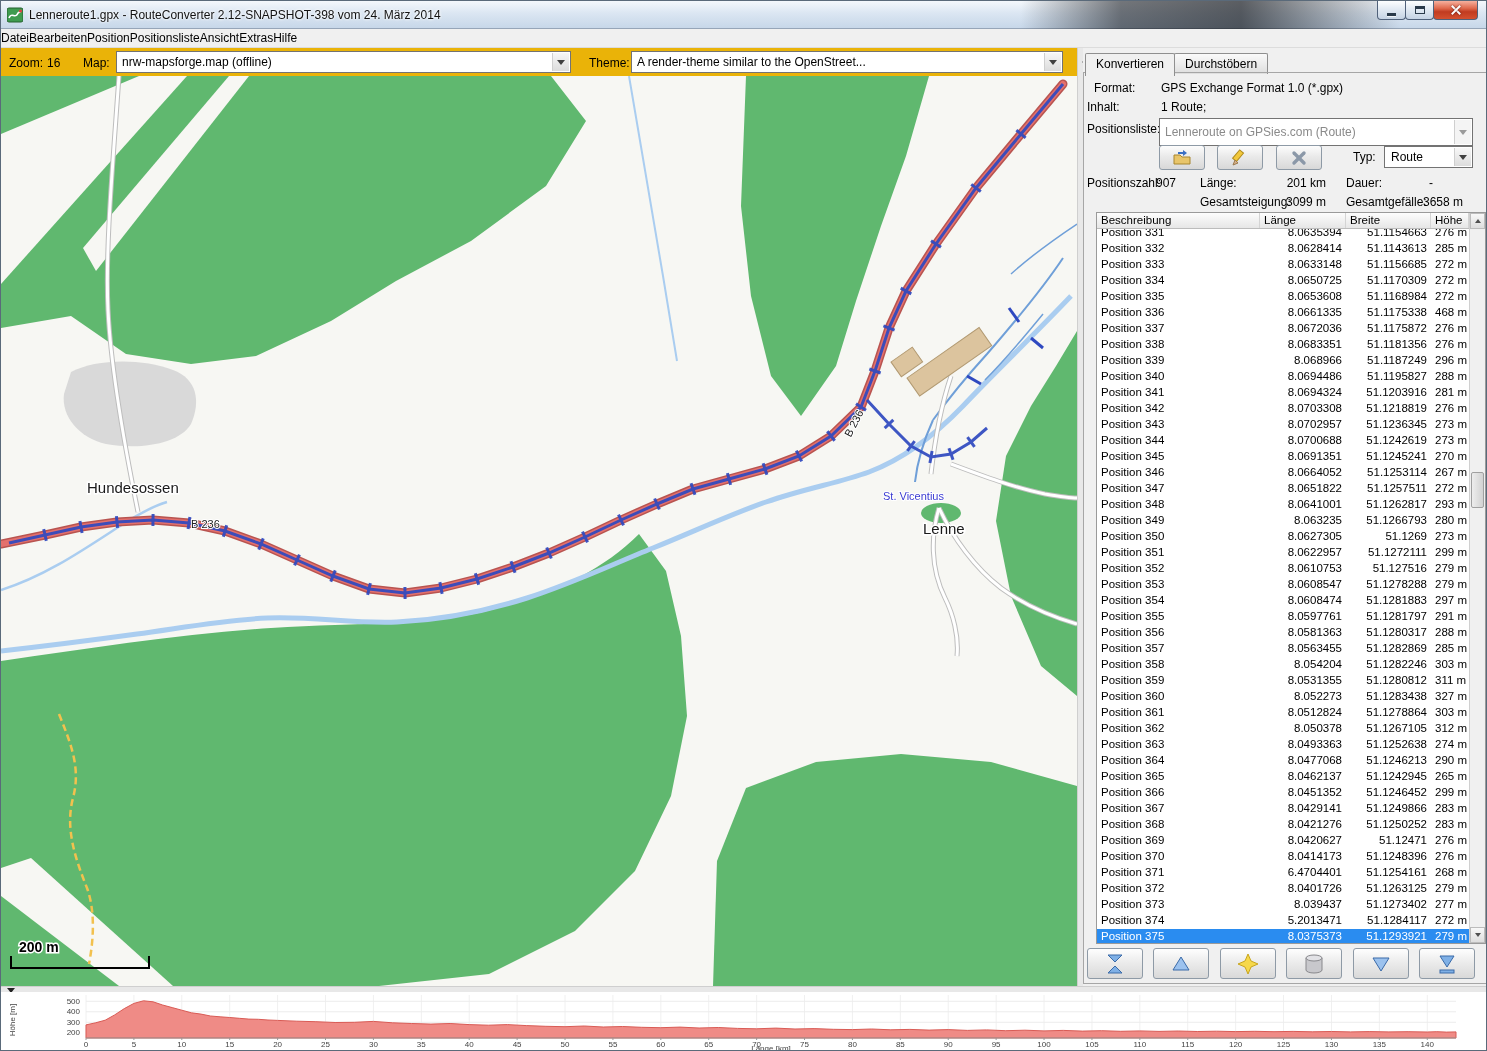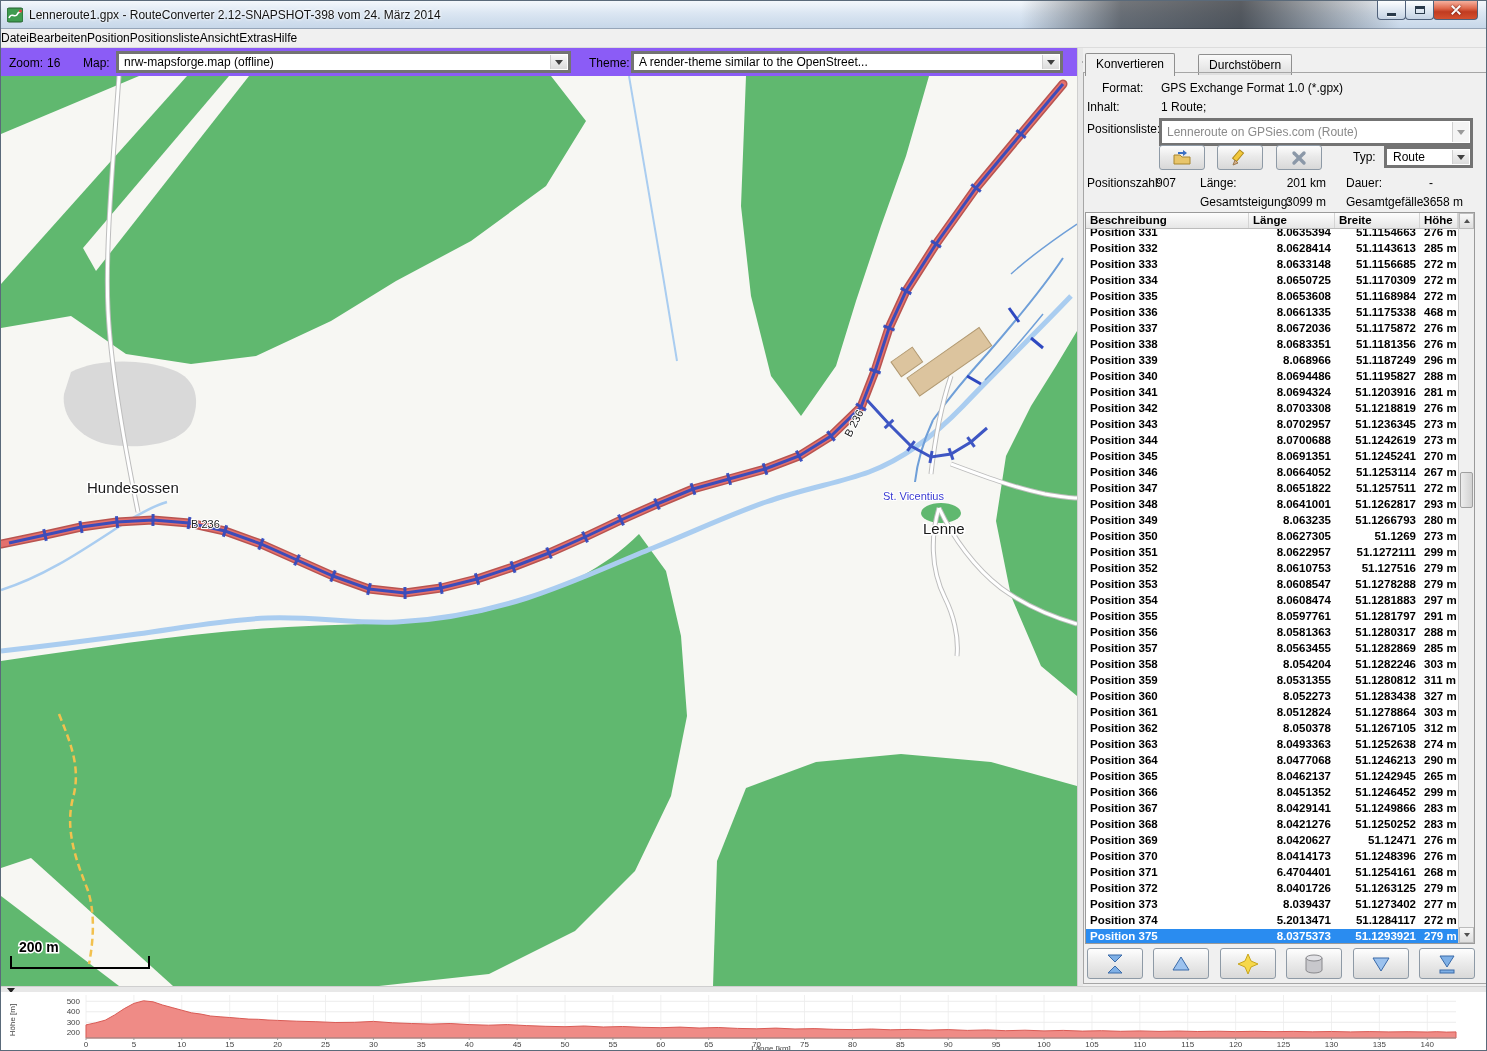--- a/index.html
+++ b/index.html
@@ -24,52 +24,52 @@
   .glyph-close { position:relative; width:12px; height:12px; }
   .glyph-close i { position:absolute; left:0; top:5px; width:12px; height:2px; background:#fff; box-shadow:0 0 2px rgba(60,0,0,.8); }
   .glyph-close i:first-child { transform:rotate(45deg); }
   .glyph-close i:last-child { transform:rotate(-45deg); }
 
   
   .menubar { position:absolute; top:28px; left:0; right:0; height:19px; background:#f0f0f0; border-bottom:1px solid #dcdcdc; display:flex; align-items:center; }
   .menu-item { padding:0 0; line-height:18px; cursor:default; }
 
   
-  .toolbar { position:absolute; top:47px; left:0; width:1076px; height:28px; background:#8b5cf6; }
+  .toolbar { position:absolute; top:47px; left:0; width:1076px; height:28px; background:#eab308; }
   .tlabel { position:absolute; top:8px; white-space:nowrap; }
-  .combo { position:absolute; top:3px; height:22px; background:#fff; border:3px solid #737373; display:flex; align-items:center; padding-left:5px; overflow:hidden; }
+  .combo { position:absolute; top:3px; height:22px; background:#fff; border:1px solid #737373; display:flex; align-items:center; padding-left:5px; overflow:hidden; }
   .combo .val { white-space:nowrap; overflow:hidden; padding-right:20px; }
   .combo .arrowbtn { position:absolute; right:1px; top:1px; bottom:1px; width:17px; background:linear-gradient(#f7f7f7,#dcdcdc); border-left:1px solid #cfcfcf; display:flex; align-items:center; justify-content:center; }
   .tri-down { width:0; height:0; border:4px solid transparent; border-top:5px solid #404040; margin-top:4px; }
   .gray-text { color:#8a8a8a; }
 
   
   .map-area { position:absolute; top:75px; left:0; width:1076px; height:910px; background:#f7f7f3; overflow:hidden; }
 
   
   .vsplit { position:absolute; left:1076px; top:47px; width:6px; height:938px; background:#e8e8e8; border-left:1px solid #cfcfcf; }
   .vsplit-handle { position:absolute; top:10px; left:0; width:0; height:0; border:4px solid transparent; border-right:5px solid #555; }
   .hsplit { position:absolute; left:0; top:985px; width:1487px; height:6px; background:#e8e8e8; border-top:1px solid #cfcfcf; }
   .hsplit-handle { position:absolute; left:6px; top:1px; width:0; height:0; border:4px solid transparent; border-top:5px solid #222; }
 
   
   .panel { position:absolute; left:1082px; top:47px; width:405px; height:938px; background:#f0f0f0; font-size:12px; }
   .panel-border { position:absolute; top:24px; left:0; right:1px; bottom:2px; border:1px solid #a6a6a6; pointer-events:none; }
-  .tabs { position:absolute; top:4px; left:2px; display:flex; align-items:flex-end;gap:24px; }
+  .tabs { position:absolute; top:4px; left:2px; display:flex; align-items:center; }
   .tab { border:1px solid #8f8f8f; border-bottom:none; padding:3px 10px 3px 10px; background:linear-gradient(#fafafa,#dedede); border-radius:2px 2px 0 0; margin-right:-1px; position:relative; }
   .tab.active { background:#f0f0f0; z-index:3; padding-bottom:5px; top:1px; }
   .prow { position:absolute; white-space:nowrap; }
   .pval-r { position:absolute; text-align:right; white-space:nowrap; }
 
   .small-btn { position:absolute; width:46px; height:25px; border:1px solid #8e9aa6; border-radius:3px;
     background:linear-gradient(#fdfdfd,#eaeaea 45%,#d8d8d8); display:flex; align-items:center; justify-content:center; }
   .combo.typ { padding-left:6px; }
 
   
-  .postable { position:absolute; left:2px; top:164px; width:390px; height:732px; background:#fff; border:1px solid #9a9a9a; display:flex;font-weight:bold; }
+  .postable { position:absolute; left:13px; top:164px; width:390px; height:732px; background:#fff; border:1px solid #9a9a9a; display:flex; }
   .table-main { width:372px; display:flex; flex-direction:column; }
   .thead { display:flex; height:16px; background:linear-gradient(#fdfdfd,#e6e6e6); border-bottom:1px solid #bcbcbc; flex:none; }
   .thcell { font-size:11.5px; padding:1px 4px 0 4px; border-right:1px solid #d4d4d4; overflow:hidden; white-space:nowrap; }
   .c-desc { width:163px; } .c-lon { width:86px; } .c-lat { width:85px; } .c-elev { width:38px; }
   .tbody { flex:1; overflow:hidden; }
   .trow { display:flex; height:16px; font-size:11.5px; }
   .trow.partial { height:12px; overflow:hidden; }
   .trow.partial .tcell { position:relative; top:-4px; }
   .tcell { padding:1px 4px 0 4px; white-space:nowrap; overflow:hidden; }
   .tcell.c-lon, .tcell.c-lat, .tcell.c-elev { text-align:right; }
@@ -244,21 +244,21 @@
       <span class="hsplit-handle"></span>
     </div>
 
   <div class="panel">
     <div class="tabs">
       <div class="tab active">Konvertieren</div>
       <div class="tab">Durchstöbern</div>
     </div>
     <div class="panel-border"></div>
 
-    <span class="prow" style="left:19px;  top:33px">Format:</span>
+    <span class="prow" style="left:11px;  top:33px">Format:</span>
     <span class="prow" style="left:78px; top:33px">GPS Exchange Format 1.0 (*.gpx)</span>
 
     <span class="prow" style="left:4px;  top:52px">Inhalt:</span>
     <span class="prow" style="left:78px; top:52px">1 Route;</span>
 
     <span class="prow" style="left:4px; top:74px">Positionsliste:</span>
     <div class="combo" style="left:76px; top:70px; width:314px; height:28px">
       <span class="val gray-text">Lenneroute on GPSies.com (Route)</span>
       <span class="arrowbtn" style="background:#f4f4f4">
           <span class="tri-down" style="border-top-color:#9a9a9a"></span>

